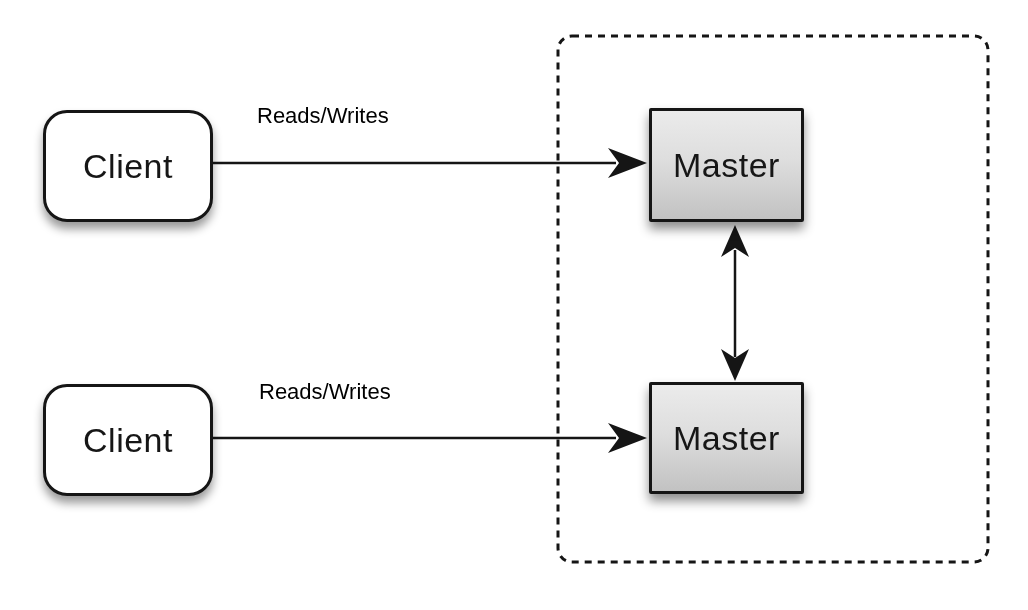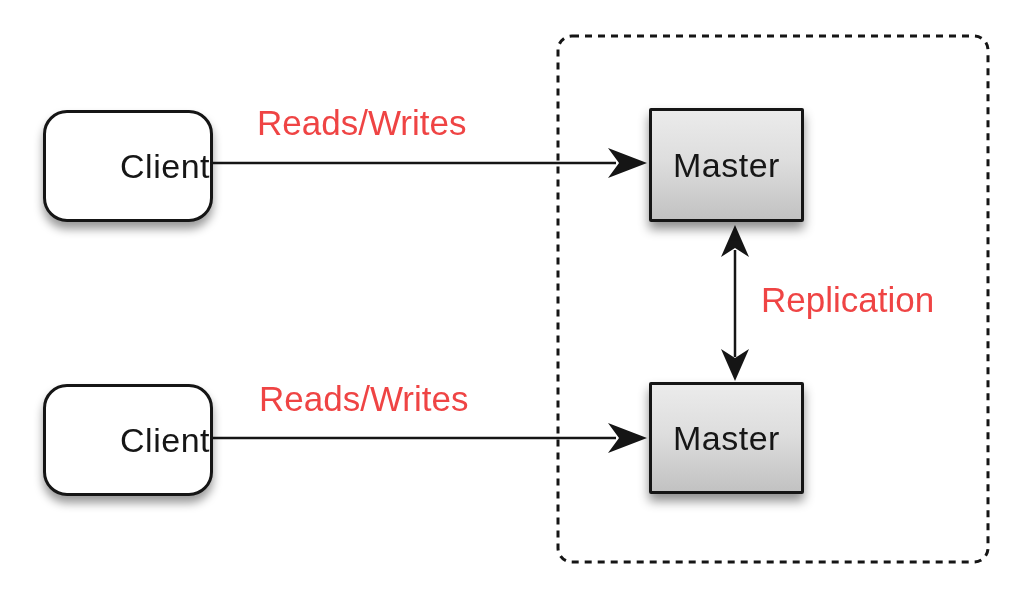--- a/index.html
+++ b/index.html
@@ -33,41 +33,40 @@
     color: #161616;
     letter-spacing: 0.5px;
   }
   .node-client {
     left: 43px;
     width: 170px;
     height: 112px;
     background: var(--client-fill, #ffffff);
     border-radius: 24px;
     box-shadow: 0 7px 10px rgba(0,0,0,0.40);
-    justify-content: flex-end;
   }
   .node-client.top    { top: 110px; }
   .node-client.bottom { top: 384px; }
   .node-master {
     left: 649px;
     width: 155px;
     height: 114px;
     background: linear-gradient(180deg,
       var(--master-fill-top, #ebebeb) 0%,
       #dedede 45%,
       var(--master-fill-bottom, #c2c2c2) 100%);
     border-radius: 2px;
     box-shadow: 0 7px 11px rgba(0,0,0,0.45);
   }
   .node-master.top    { top: 108px; }
   .node-master.bottom { top: 382px; height: 112px; }
   .edge-label {
     position: absolute;
-    font-size: 35px;
-    color: #ef4444;
+    font-size: 22px;
+    color: #000000;
     white-space: nowrap;
     line-height: 1.15;
   }
   .edge-label.rw-top    { left: 257px; top: 103px; }
   .edge-label.rw-bottom { left: 259px; top: 379px; }
   .edge-label.repl      { left: 761px; top: 280px; }
 </style>
 </head>
 <body>
 
@@ -101,15 +100,14 @@
   </div>
 
   <div class="node node-master bottom">
     <span>Master</span>
   </div>
 
   <div class="edge-label rw-top">Reads/Writes</div>
 
   <div class="edge-label rw-bottom">Reads/Writes</div>
 
-  <div class="edge-label repl">Replication</div>
 
 </div>
 
 </body></html>

